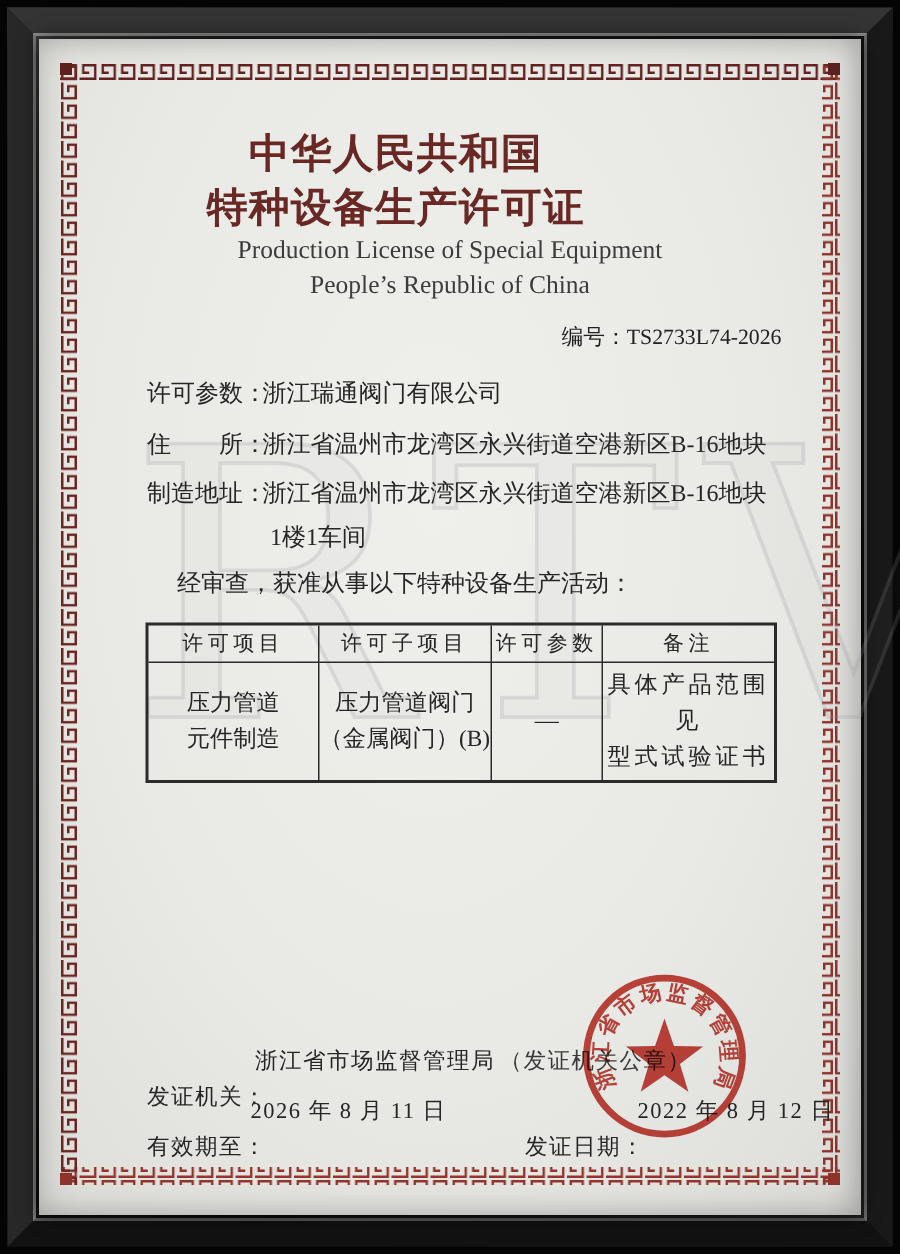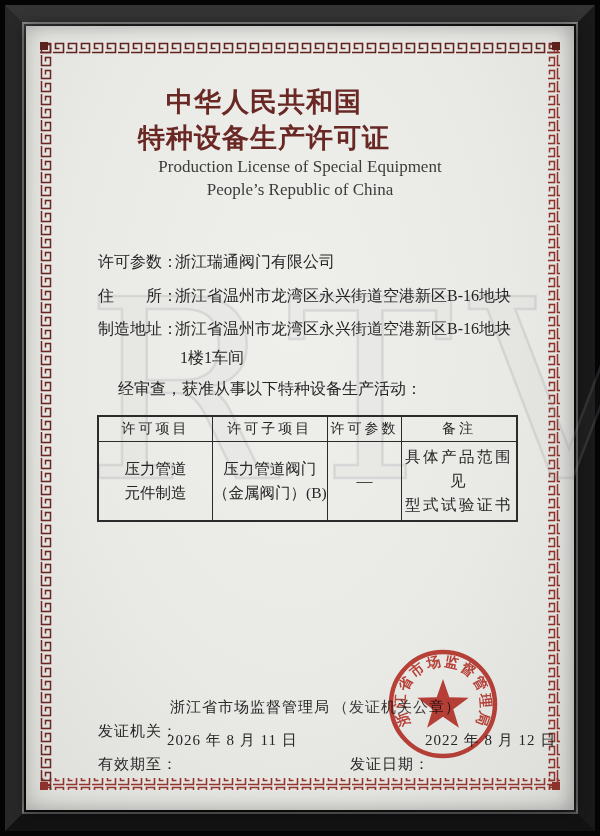--- a/index.html
+++ b/index.html
@@ -88,20 +88,21 @@
       <rect x="0" y="740" width="8" height="8" fill="#8d332b"></rect>
       <rect x="512" y="740" width="8" height="8" fill="#8d332b"></rect>
     </svg>
 
     <div class="watermark">RTV</div>
 
     <div class="abs title-cn" style="top:58px">中华人民共和国</div>
     <div class="abs title-cn" style="top:94px">特种设备生产许可证</div>
     <div class="abs title-en" style="top:131px">Production License of Special Equipment</div>
     <div class="abs title-en" style="top:154px">People’s Republic of China</div>
+    <div class="abs serial" style="top:189px;right:53px">编号：TS2733L74-2026</div>
 
     <div class="abs field-label" style="top:226px">许可参数：</div>
     <div class="abs field-value" style="top:226px">浙江瑞通阀门有限公司</div>
 
     <div class="abs field-label" style="top:260px">住　　所：</div>
     <div class="abs field-value" style="top:260px">浙江省温州市龙湾区永兴街道空港新区B-16地块</div>
 
     <div class="abs field-label" style="top:293px">制造地址：</div>
     <div class="abs field-value" style="top:293px">浙江省温州市龙湾区永兴街道空港新区B-16地块</div>
 

